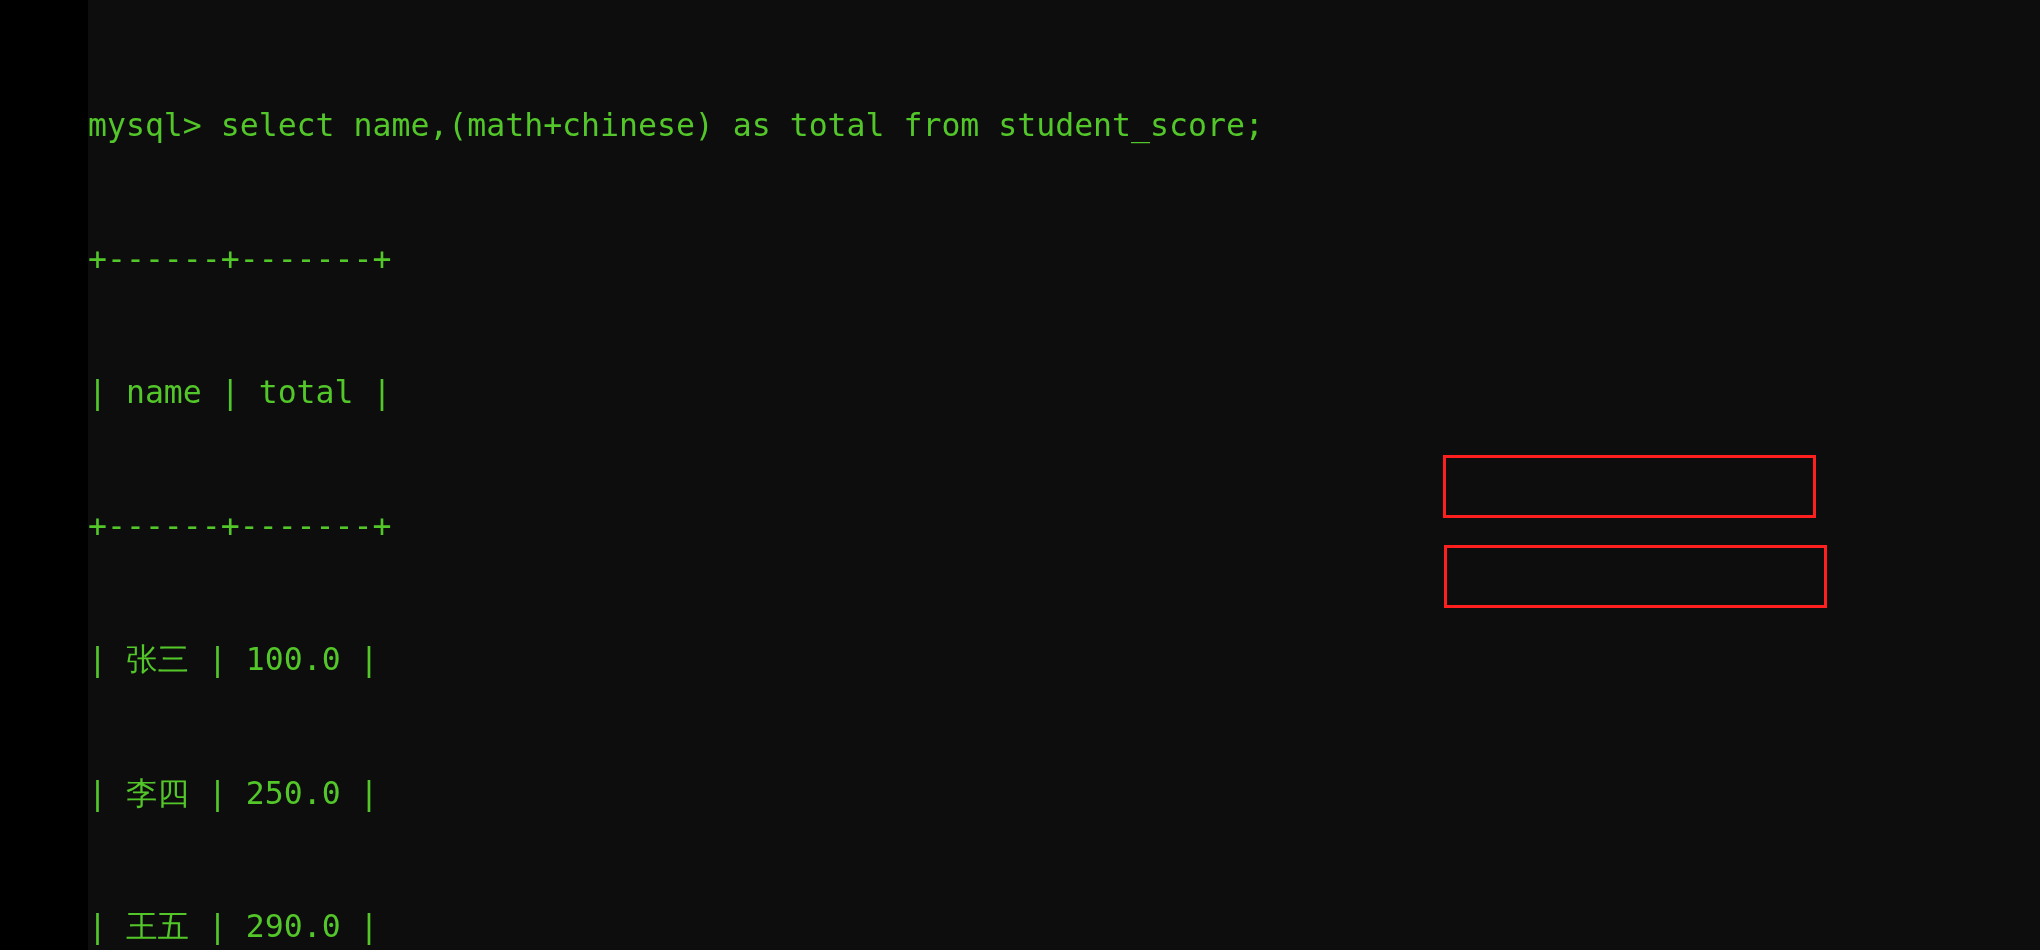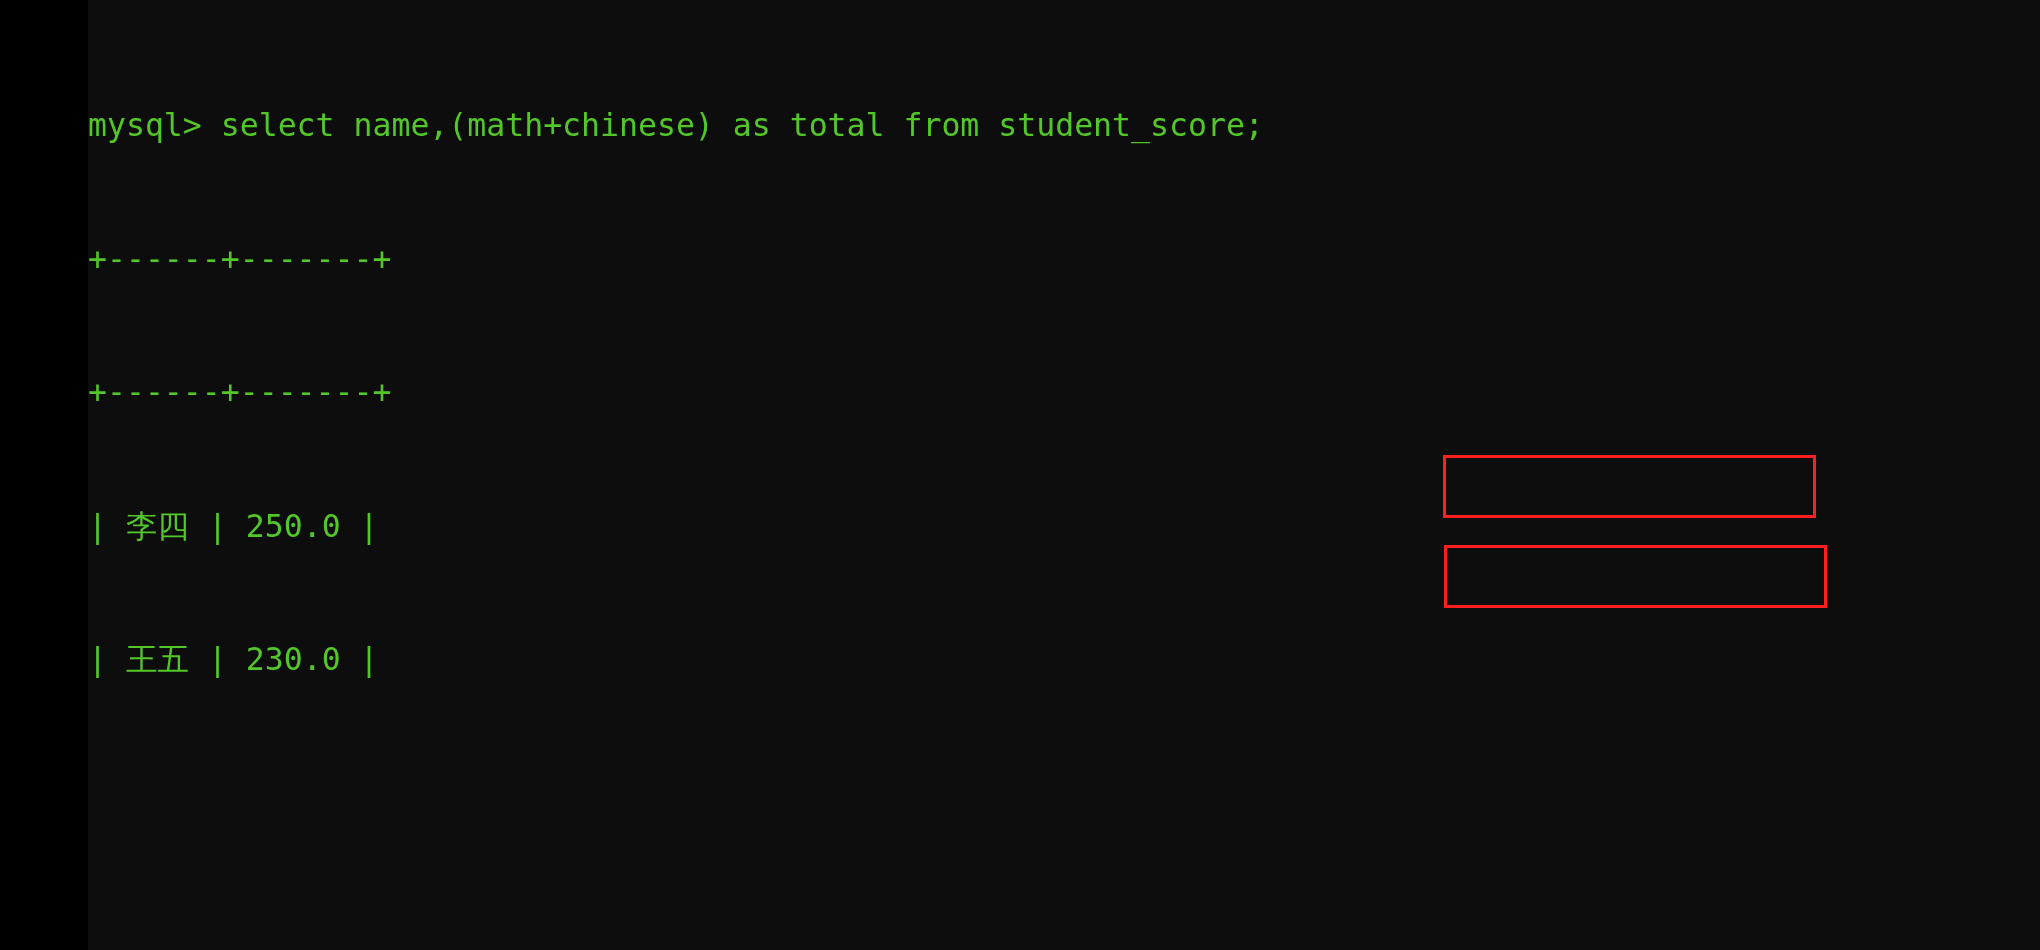--- a/index.html
+++ b/index.html
@@ -77,23 +77,25 @@
 <body>
 
 <div id="screen">
 
   <div id="left-gutter"></div>
 
   <div id="terminal">
     <div id="term-lines">
       <span class="tline">mysql&gt; select name,(math+chinese) as total from student_score;</span>
       <span class="tline">+------+-------+</span>
+      <span class="tline">| name | total |</span>
       <span class="tline">+------+-------+</span>
+      <span class="tline">| 张三 | 100.0 |</span>
       <span class="tline">| 李四 | 250.0 |</span>
-      <span class="tline">| 王五 | 230.0 |</span>
+      <span class="tline">| 王五 | 290.0 |</span>
       
       
       
       
       
       
       
       
       
       

